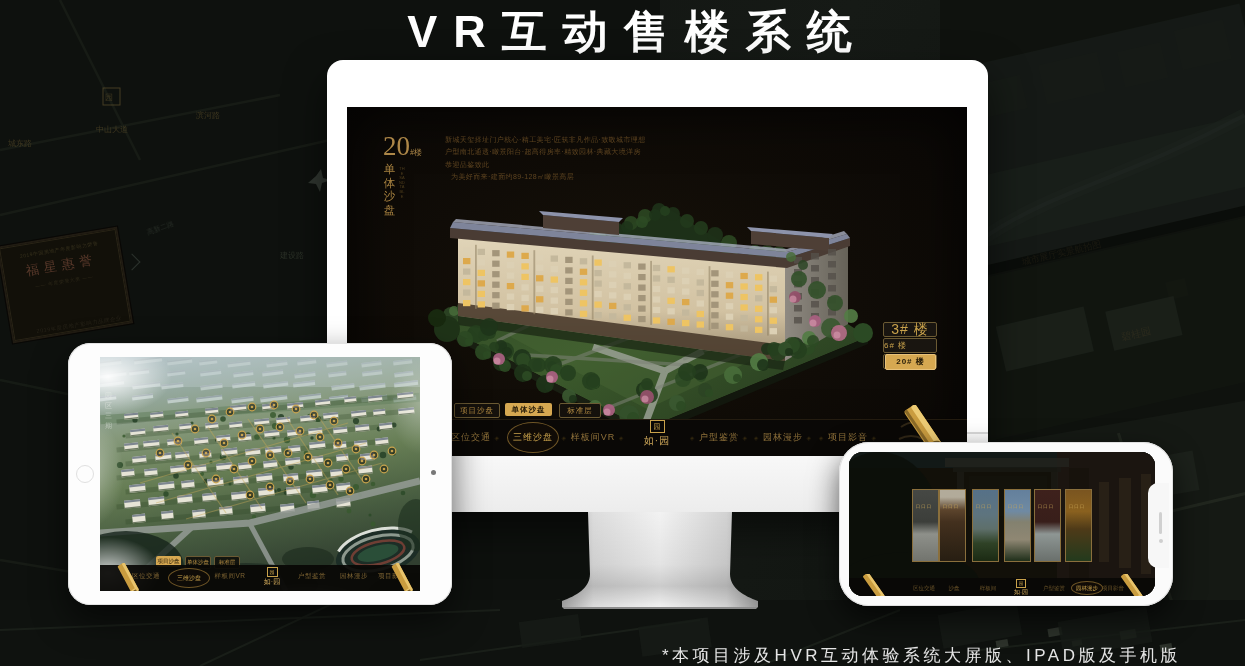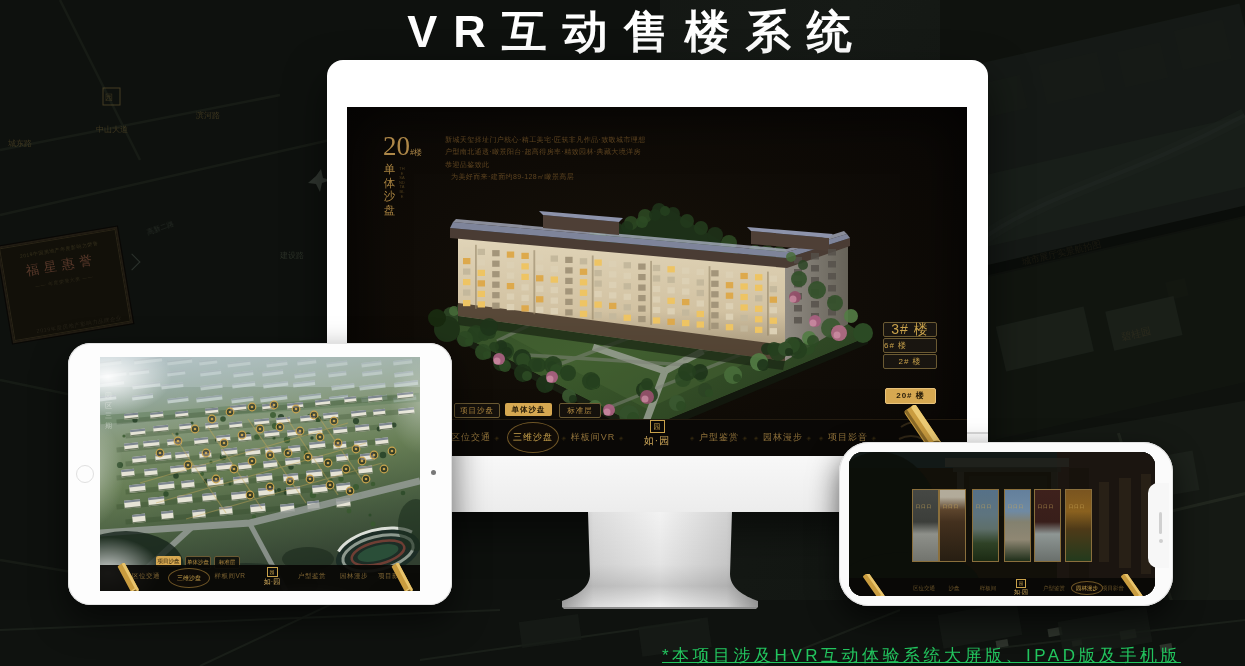--- a/index.html
+++ b/index.html
@@ -480,21 +480,21 @@
         <circle cx="504" cy="209" r="7" fill="#527c44" opacity="0.92"></circle>
         <circle cx="444" cy="150" r="5" fill="#486c3a" opacity="0.85"></circle>
         <circle cx="456" cy="158" r="5" fill="#2c4424" opacity="0.85"></circle>
       </g>
 </svg>
 
 <div class="abs" style="left:536px;top:215px;width:52px;height:13px;background:#191510;border:1px solid #6b5a33;border-radius:2px;color:#c9a24b;font-size:14px;text-align:center;line-height:13px;letter-spacing:1px;">3# 楼</div>
 <div class="abs" style="left:536px;top:231px;width:52px;height:13px;background:#191510;border:1px solid #6b5a33;border-radius:2px;color:#c9a24b;font-size:8px;text-align:left;line-height:13px;letter-spacing:1px;">6# 楼</div>
 <div class="abs" style="left:536px;top:247px;width:52px;height:13px;background:#191510;border:1px solid #6b5a33;border-radius:2px;color:#c9a24b;font-size:8px;text-align:center;line-height:13px;letter-spacing:1px;">2# 楼</div>
 
-<div class="abs" style="left:538px;top:281px;width:49px;height:14px;background:#d6a851;border:1px solid #e8c27a;border-radius:2px;color:#241a08;font-size:8px;font-weight:bold;text-align:center;line-height:14px;letter-spacing:1px;">20# 楼</div>
+<div class="abs" style="left:538px;top:247px;width:49px;height:14px;background:#d6a851;border:1px solid #e8c27a;border-radius:2px;color:#241a08;font-size:8px;font-weight:bold;text-align:center;line-height:14px;letter-spacing:1px;">20# 楼</div>
 
 <div class="abs" style="left:107px;top:296px;width:44px;height:13px;background:#15110c;border:1px solid #6b5a33;border-radius:2px;color:#b58c42;font-size:7.5px;text-align:center;line-height:13px;letter-spacing:1px;">项目沙盘</div>
 
 <div class="abs" style="left:158px;top:296px;width:47px;height:13px;background:#d6a851;border-radius:2px;color:#241a08;font-size:7.5px;font-weight:bold;text-align:center;line-height:13px;letter-spacing:1px;">单体沙盘</div>
 
 <div class="abs" style="left:212px;top:296px;width:40px;height:13px;background:#15110c;border:1px solid #6b5a33;border-radius:2px;color:#b58c42;font-size:7.5px;text-align:center;line-height:13px;letter-spacing:1px;">标准层</div>
 
 <div class="abs" style="left:0;top:312px;width:620px;height:37px;background:#0a0806;border-top:1px solid #241c10;"></div>
 
 <div class="abs" style="left:88px;top:320px;width:72px;height:20px;color:#8f713a;font-size:9px;text-align:center;line-height:20px;letter-spacing:1px;"><span style="color:#32270f;font-size:6px;">◈</span> 区位交通 <span style="color:#32270f;font-size:6px;">◈</span></div>
@@ -1531,12 +1531,12 @@
 <rect x="2" y="8" width="28" height="2.6" fill="#e8c46c"></rect>
 <ellipse cx="30" cy="11.5" rx="2" ry="3.6" fill="#e8c46c"></ellipse>
       </g>
     </svg>
 </div>
 
 <div class="abs" style="left:1148px;top:483px;width:21px;height:85px;background:#f7f7f7;border-radius:10px 0 0 10px;"></div>
 <div class="abs" style="left:1159px;top:512px;width:3px;height:22px;background:#d0d0d0;border-radius:2px;"></div>
 <div class="abs" style="left:1159px;top:539px;width:4px;height:4px;background:#cfcfcf;border-radius:50%;"></div>
 
-<div class="abs" style="left:662px;top:644px;width:583px;color:#22c55e;font-size:17px;letter-spacing:3.5px;text-decoration:underline;">*本项目涉及HVR互动体验系统大屏版、IPAD版及手机版</div>
+<div class="abs" style="left:662px;top:644px;width:583px;color:#e5e5e5;font-size:17px;letter-spacing:3.5px;">*本项目涉及HVR互动体验系统大屏版、IPAD版及手机版</div>
 </body></html>

